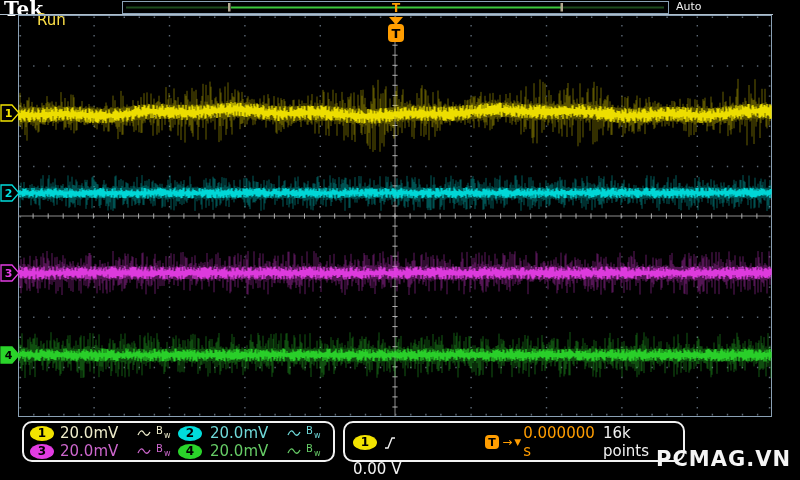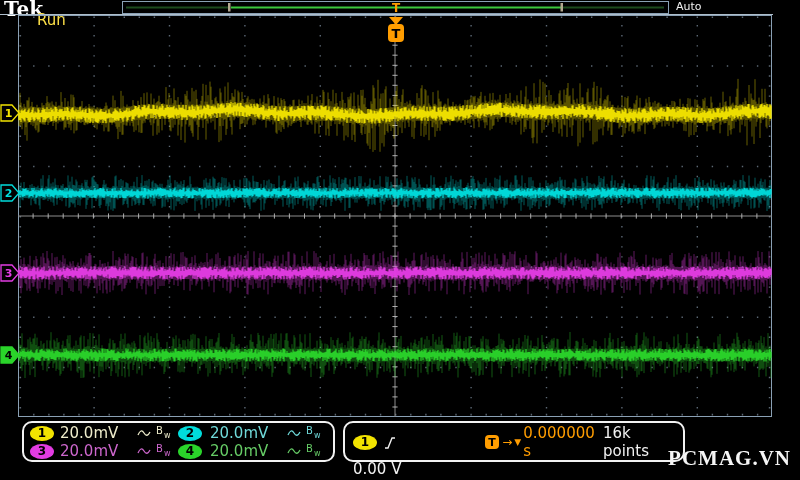--- a/index.html
+++ b/index.html
@@ -22,21 +22,21 @@
   .chbadge{display:inline-flex;align-items:center;justify-content:center;
        width:24px;height:15px;border-radius:50%;color:#000;font-weight:bold;font-size:12px;}
   .cicons{display:inline-block;vertical-align:middle;}
   .trigsrc{display:flex;align-items:center;gap:6px;}
   .trigpos{display:flex;align-items:center;gap:2px;}
   .tbadge{display:inline-flex;align-items:center;justify-content:center;width:15px;height:14px;
        border-radius:4px;color:#000;font-weight:bold;font-size:11px;margin-right:1px;}
   .tarrow{font-size:12px;line-height:1;}
   .tdown{font-size:9px;line-height:1;}
   .watermark{position:absolute;right:9px;bottom:9px;font-size:21px;font-weight:bold;
-       color:#f5f5f5;letter-spacing:1px;z-index:3;font-family:Liberation Serif, serif;}
+       color:#f5f5f5;letter-spacing:1px;z-index:3;}
 </style>
 </head>
 <body>
 
 <div class="screen">
 
   <span class="brand">Tek</span>
   <span class="acqstate">Run</span>
   <span class="trigmode">Auto</span>
 

